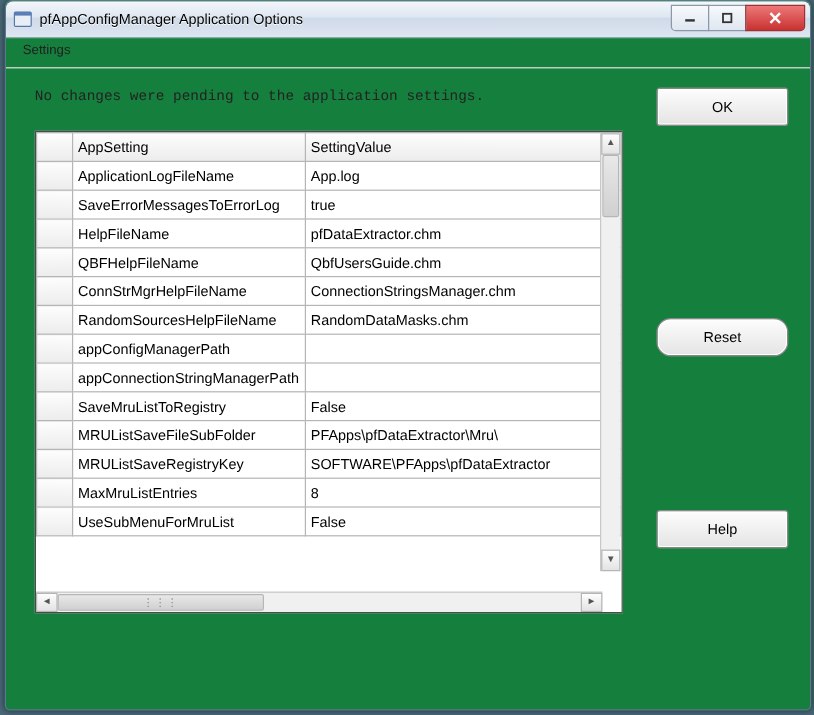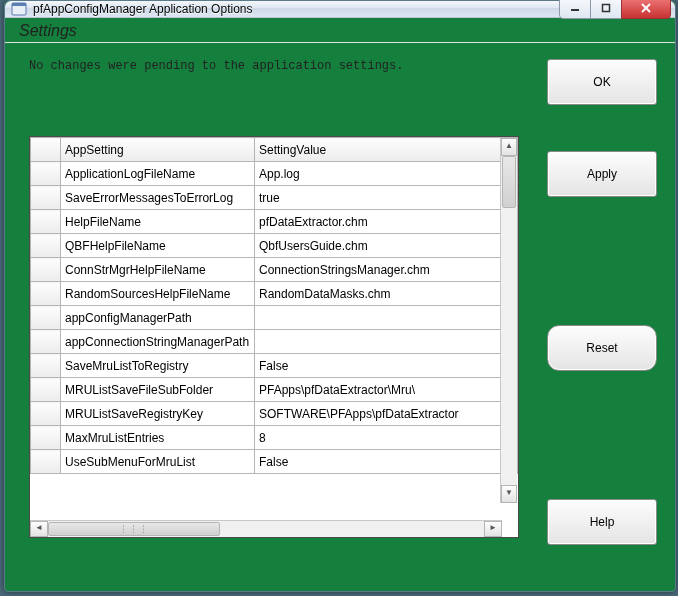--- a/index.html
+++ b/index.html
@@ -69,24 +69,23 @@
     background: linear-gradient(#e77,#c83232);
     border-color: #933;
     color: #fff;
     border-radius: 0 0 4px 0;
   }
   .win-btn svg { display: block; }
 
   .menubar {
     height: 22px;
     padding: 2px 8px 0 8px;
-    font-size: 16px;
+    font-size: 11px;
     color: #202020;
     border-bottom: 1px solid #e3e3e3;
-    font-style: italic;
   }
   .menubar span {
     padding: 2px 6px;
     display: inline-block;
   }
 
   .client {
     flex: 1;
     display: flex;
     padding: 16px 18px 18px 24px;
@@ -106,21 +105,20 @@
     font-family: Liberation Mono, monospace;
   }
 
   .grid-frame {
     border: 1px solid #4a4a4a;
     background: #fff;
     height: 400px;
     position: relative;
     display: flex;
     flex-direction: column;
-    margin-top: 41px;
   }
   .grid-scroll {
     flex: 1;
     overflow: hidden;
     position: relative;
   }
   table.grid {
     border-collapse: collapse;
     width: 100%;
     table-layout: fixed;
@@ -227,21 +225,21 @@
     letter-spacing: 1px;
   }
 
   .right {
     width: 110px;
     margin-left: 28px;
     display: flex;
     flex-direction: column;
   }
   .btn-std {
-    height: 46px;
+    height: 32px;
     border: 1px solid #8a8a8a;
     border-radius: 3px;
     background: linear-gradient(#fdfdfd,#e4e4e4);
     font-size: 12px;
     color: #000;
     cursor: default;
     box-shadow: 0 0 0 1px #fff inset;
   }
   .btn-row { margin-bottom: 14px; }
 
@@ -384,21 +382,20 @@
               <span class="grip">⋮⋮⋮</span>
             </div>
           <div class="btn right">►</div>
         </div>
       </div>
     </div>
 
     <div class="right">
       <div class="btn-row"><button class="btn-std" style="width:100%;">OK</button></div>
       <div class="spacer-sm"></div>
-      <div class="btn-row"><button class="btn-std" style="width:100%;">Apply</button></div>
       <div class="spacer-lg"></div>
       <div class="btn-row"><button class="btn-std" style="width:100%;border-radius:12px;">Reset</button></div>
       <div class="spacer-lg"></div>
       <div class="btn-row"><button class="btn-std" style="width:100%;">Help</button></div>
       <div class="spacer-sm"></div>
     </div>
   </div>
 </div>
 
 </body></html>

